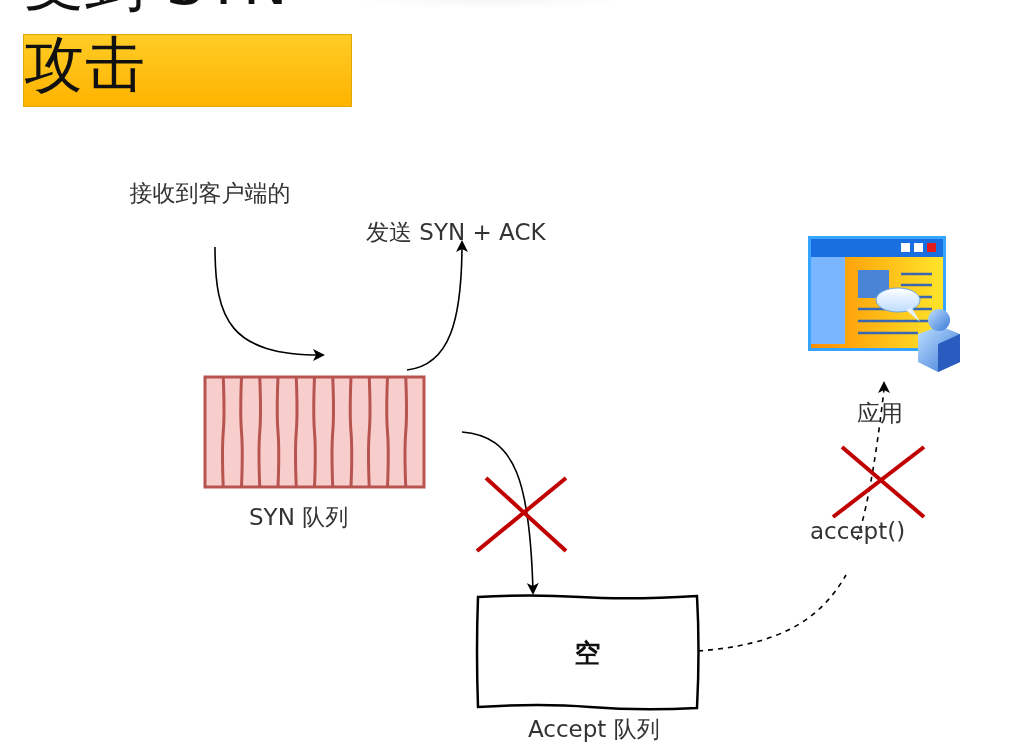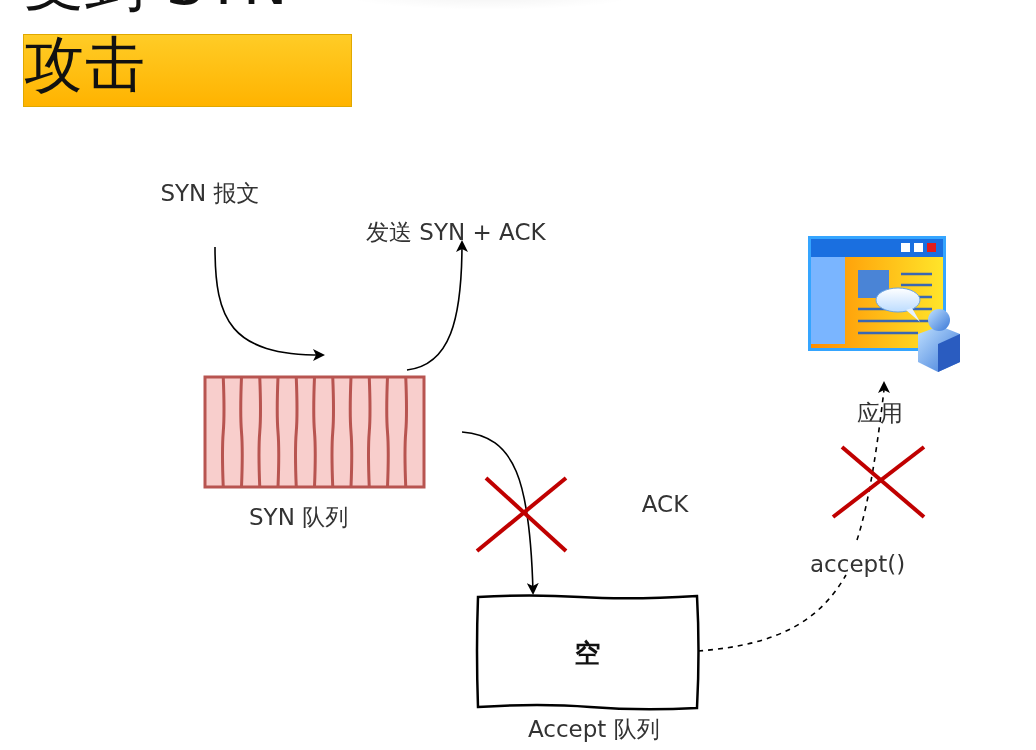--- a/index.html
+++ b/index.html
@@ -112,30 +112,29 @@
     <line x1="50" y1="97" x2="110" y2="97" stroke="#3a67b2" stroke-width="2.5"></line>
     <ellipse cx="90" cy="64" rx="22" ry="12" fill="url(#bubbleGrad)" stroke="#6aa3e0"></ellipse>
     <path d="M98,74 L112,86 L104,72 Z" fill="#e6f2ff"></path>
     <polygon points="110,98 132,90 152,98 152,126 130,136 110,126" fill="url(#personGrad)"></polygon>
     <polygon points="130,108 152,98 152,126 130,136" fill="#2a5cc0"></polygon>
     <circle cx="131" cy="84" r="11" fill="url(#personGrad)"></circle>
   </g>
 </svg>
 
 <div class="label" style="left:100px; top:178px; width:220px;">
-  <div>SYN 报文</div>
+  <div>接收到客户端的</div>
 </div>
 
 <div class="label" style="left:366px; top:177px;margin-top:40px;">发送 SYN + ACK</div>
 
 <div class="label" style="left:249px; top:502px;">SYN 队列</div>
 
 <div class="label" style="left:555px; top:489px; width:220px;">
-  <div>ACK</div>
 </div>
 
 <div class="empty-label">空</div>
 
 <div class="label" style="left:528px; top:714px;">Accept 队列</div>
 
 <div class="label" style="left:857px; top:398px;">应用</div>
 
-<div class="label" style="left:810px; top:549px;">accept()</div>
+<div class="label" style="left:810px; top:516px;">accept()</div>
 
 </body></html>

